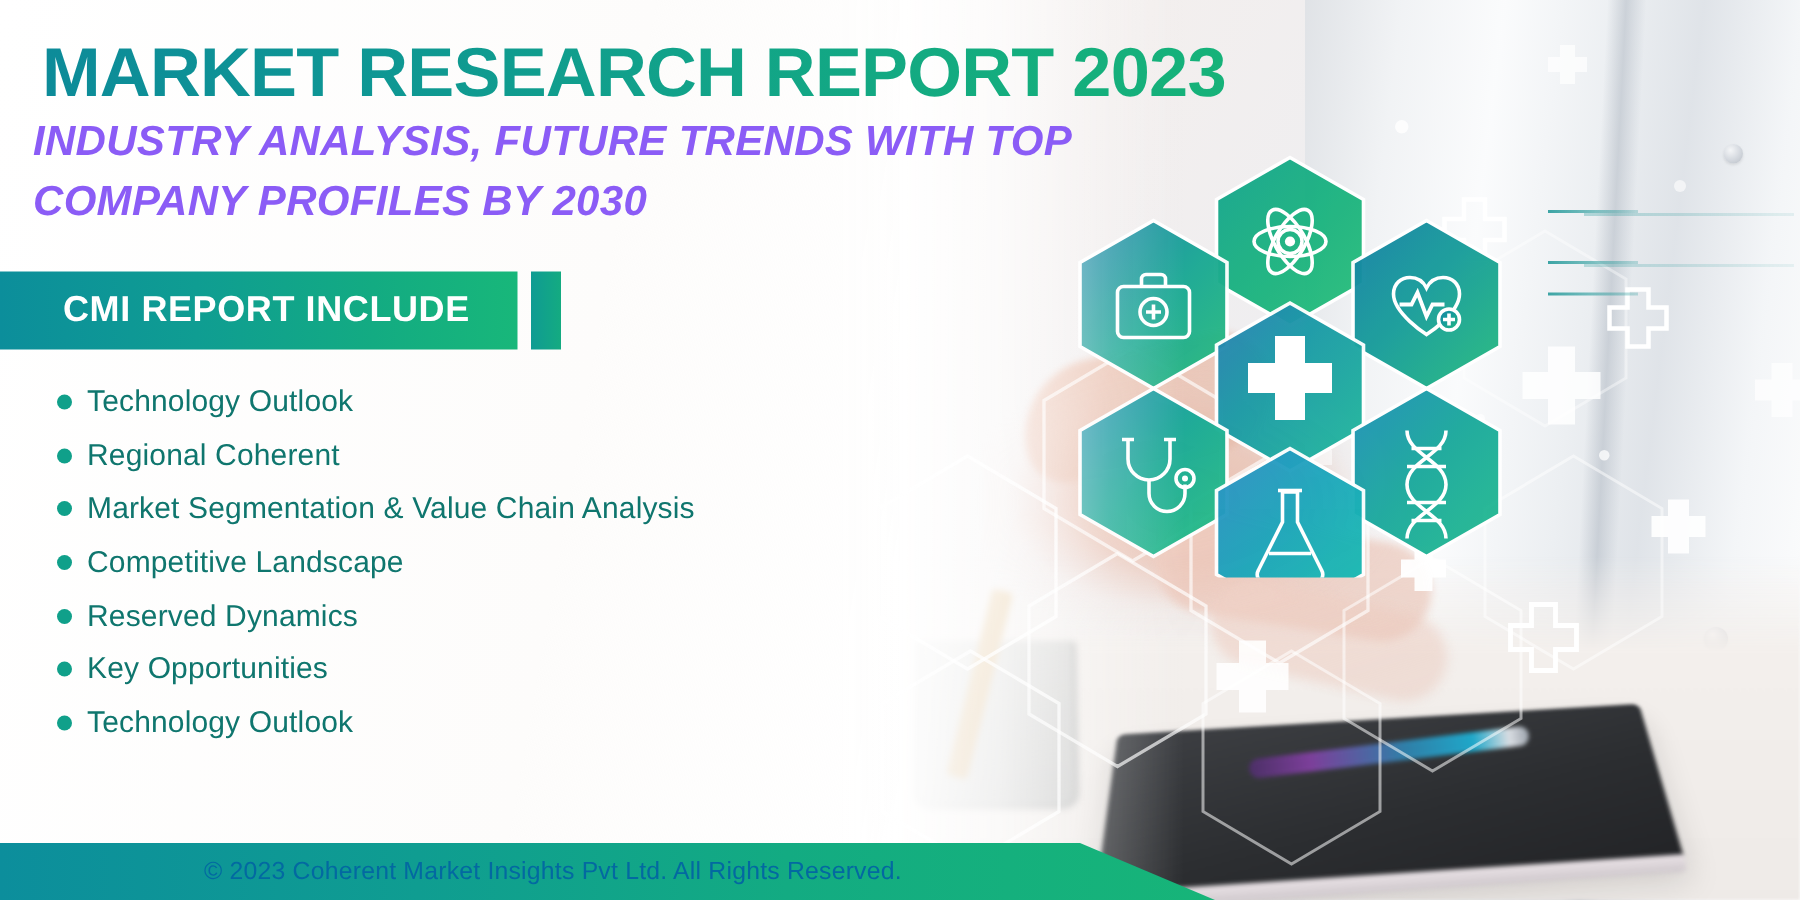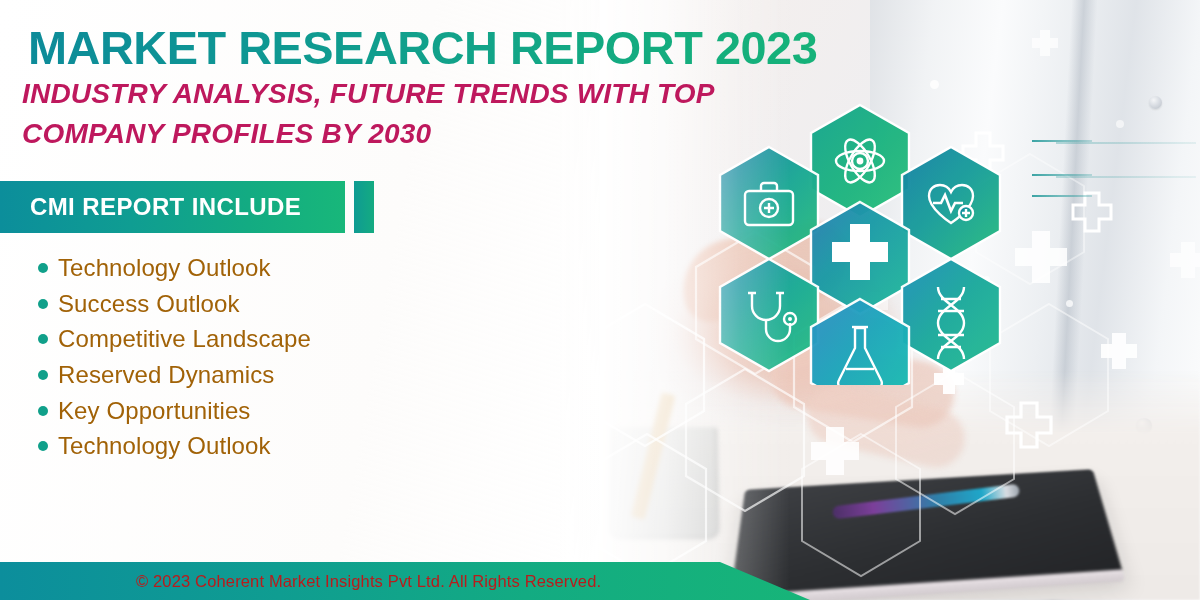--- a/index.html
+++ b/index.html
@@ -157,68 +157,68 @@
     -webkit-background-clip:text; background-clip:text;
     -webkit-text-fill-color:transparent; color:transparent;
     white-space:nowrap;
     transform:scaleX(1.02);
     transform-origin:left center;
   }
   .subtitle {
     position:absolute; left:22px; top:74px;
     width:760px;
     font-size:28px; font-weight:bold; font-style:italic;
-    color:#be185d; line-height:1.42;
+    color:#8b5cf6; line-height:1.42;
     letter-spacing:0.2px;
   }
 
   .banner-wrap { position:absolute; left:0; top:181px; height:52px; }
   .banner {
     position:absolute; left:0; top:0; width:345px; height:52px;
     background:linear-gradient(90deg,#0c8e9b 0%,#0f9d92 38%,#13ab82 72%,#18b77a 100%);
     display:flex; align-items:center;
   }
   .banner-text {
     color:#ffffff; font-size:24px; font-weight:bold; letter-spacing:0.4px;
-    padding-left:30px;
+    padding-left:42px;
   }
   .banner-tab {
     position:absolute; left:354px; top:0; width:20px; height:52px;
     background:linear-gradient(90deg,#0f9b93 0%,#14ab81 100%);
   }
 
   .bullets { position:absolute; left:38px; top:250px; width:620px; }
   .bullet {
     display:flex; align-items:center;
     height:35.7px;
   }
   .dot {
     width:10px; height:10px; border-radius:50%;
     background:#10a08a;
     flex:0 0 10px; margin-right:10px;
   }
   .bullet-label {
-    font-size:24px; color:#a16207; letter-spacing:0.1px;
+    font-size:20px; color:#0f766e; letter-spacing:0.1px;
     line-height:1;
   }
 
   
   .footer {
     position:absolute; left:0; top:562px; width:1200px; height:38px;
     z-index:55;
   }
   .footer-shape {
     position:absolute; left:0; top:0; width:820px; height:38px;
     background:linear-gradient(90deg,#0c8e9c 0%,#0f9d91 34%,#13ab82 64%,#17b578 100%);
     clip-path:polygon(0 0, 720px 0, 810px 100%, 0 100%);
   }
   .footer-text {
     position:absolute; left:136px; top:0; height:38px;
     display:flex; align-items:center;
-    color:#b91c1c; font-size:16.5px; letter-spacing:0.15px;
+    color:#0369a1; font-size:16.5px; letter-spacing:0.15px;
   }
 </style>
 </head>
 <body>
 
 <div id="stage">
 
   <div class="photo">
 
     <div class="coat"></div>
@@ -472,21 +472,25 @@
       <div class="banner-tab"></div>
     </div>
 
     <div class="bullets">
       <div class="bullet">
         <span class="dot"></span>
         <span class="bullet-label">Technology Outlook</span>
       </div>
       <div class="bullet">
         <span class="dot"></span>
-        <span class="bullet-label">Success Outlook</span>
+        <span class="bullet-label">Regional Coherent</span>
+      </div>
+      <div class="bullet">
+        <span class="dot"></span>
+        <span class="bullet-label">Market Segmentation &amp; Value Chain Analysis</span>
       </div>
       <div class="bullet">
         <span class="dot"></span>
         <span class="bullet-label">Competitive Landscape</span>
       </div>
       <div class="bullet">
         <span class="dot"></span>
         <span class="bullet-label">Reserved Dynamics</span>
       </div>
       <div class="bullet">

